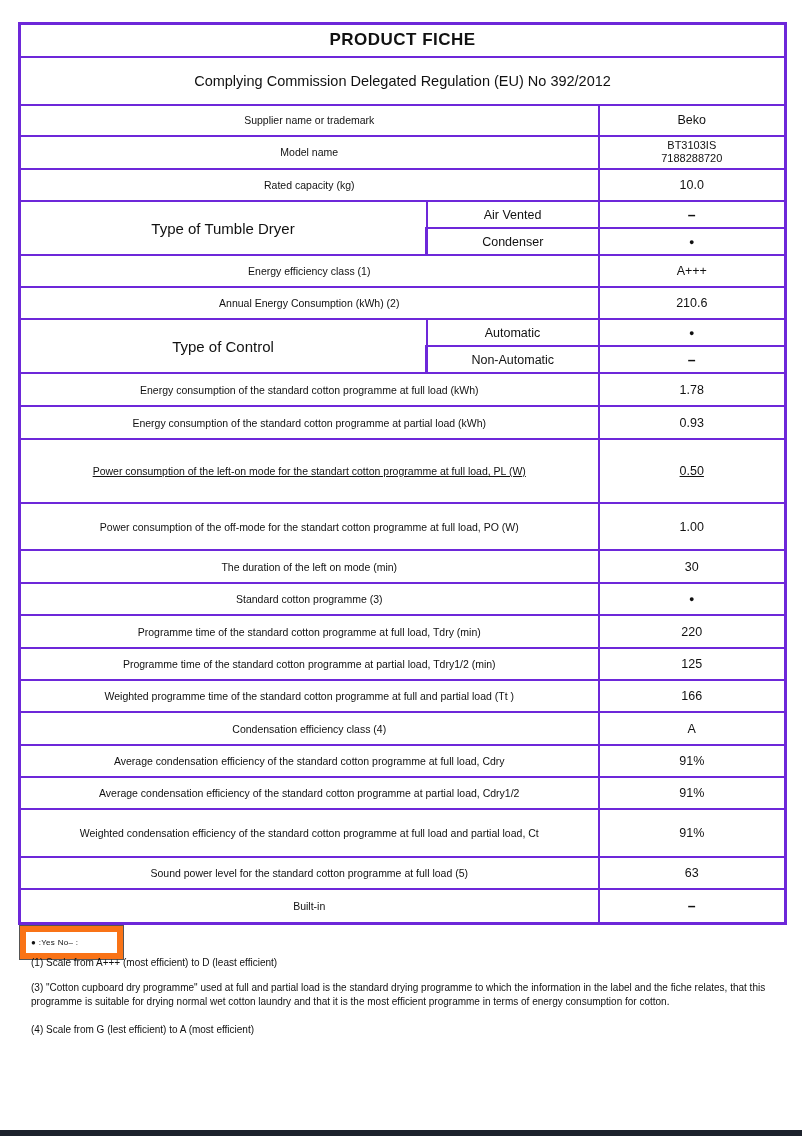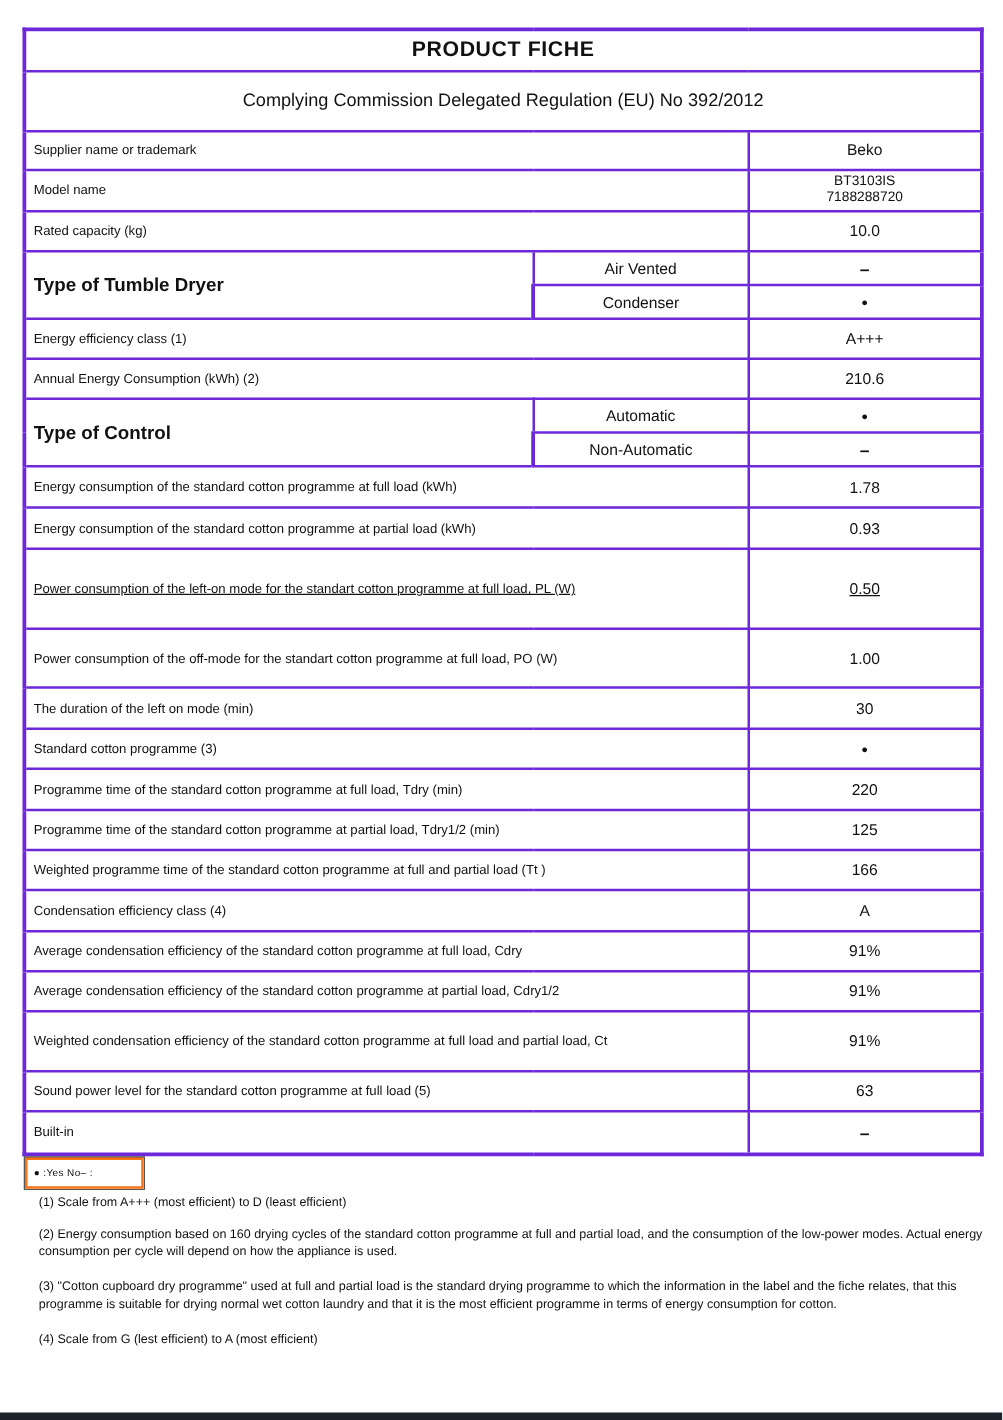--- a/index.html
+++ b/index.html
@@ -39,45 +39,44 @@
     font-weight: bold;
     font-size: 17px;
     letter-spacing: 0.5px;
   }
   .subtitle-cell {
     text-align: center;
     font-size: 14.5px;
   }
   .label {
     font-size: 10.5px;
-    text-align: left;
+    text-align: center;
     padding-left: 7px;
   }
   .group-label {
     font-size: 15px;
-    font-weight: bold;
   }
   .sublabel {
     font-size: 12.5px;
     text-align: center;
   }
   .value {
     font-size: 12.5px;
     text-align: center;
   }
   .value .line { line-height: 1.25; font-size: 11px; }
   .value.dot { font-size: 9px; }
   .value.dash { font-weight: bold; font-size: 14px; }
   .legend-box {
     position: absolute;
     left: 20px;
     top: 926px;
     width: 86px;
     height: 21px;
-    border: 2px solid #f97316;
+    border: 6px solid #f97316;
     box-shadow: 0 0 0 1px #555;
     display: flex;
     align-items: center;
     padding-left: 5px;
     font-size: 8px;
     letter-spacing: 0.3px;
   }
   .footnotes {
     position: absolute;
     left: 18px;
@@ -221,19 +220,18 @@
         </tr>
       </tbody>
   </table>
 
   <div class="legend-box">
     <span>● :Yes No– :</span>
   </div>
 
   <div class="footnotes" id="footnotes">
       <div class="footnote">(1) Scale from A+++ (most efficient) to D (least efficient)</div>
-      <div class="footnote" style="margin-bottom: 14px;">(2) Energy consumption based on 160 drying cycles of the standard cotton programme at full and partial load, and the consumption of the low-power modes. Actual energy consumption per cycle will depend on how the appliance is used.</div>
       <div class="footnote" style="margin-bottom: 14px;">(3) "Cotton cupboard dry programme" used at full and partial load is the standard drying programme to which the information  in the label and the fiche relates, that this programme is suitable for drying normal wet cotton laundry and that it is the most efficient programme in terms of energy consumption for cotton.</div>
       <div class="footnote">(4) Scale from G (lest efficient) to A (most efficient)</div>
     </div>
 
   <div class="bottom-bar"></div>
 </div>
 
 </body></html>

